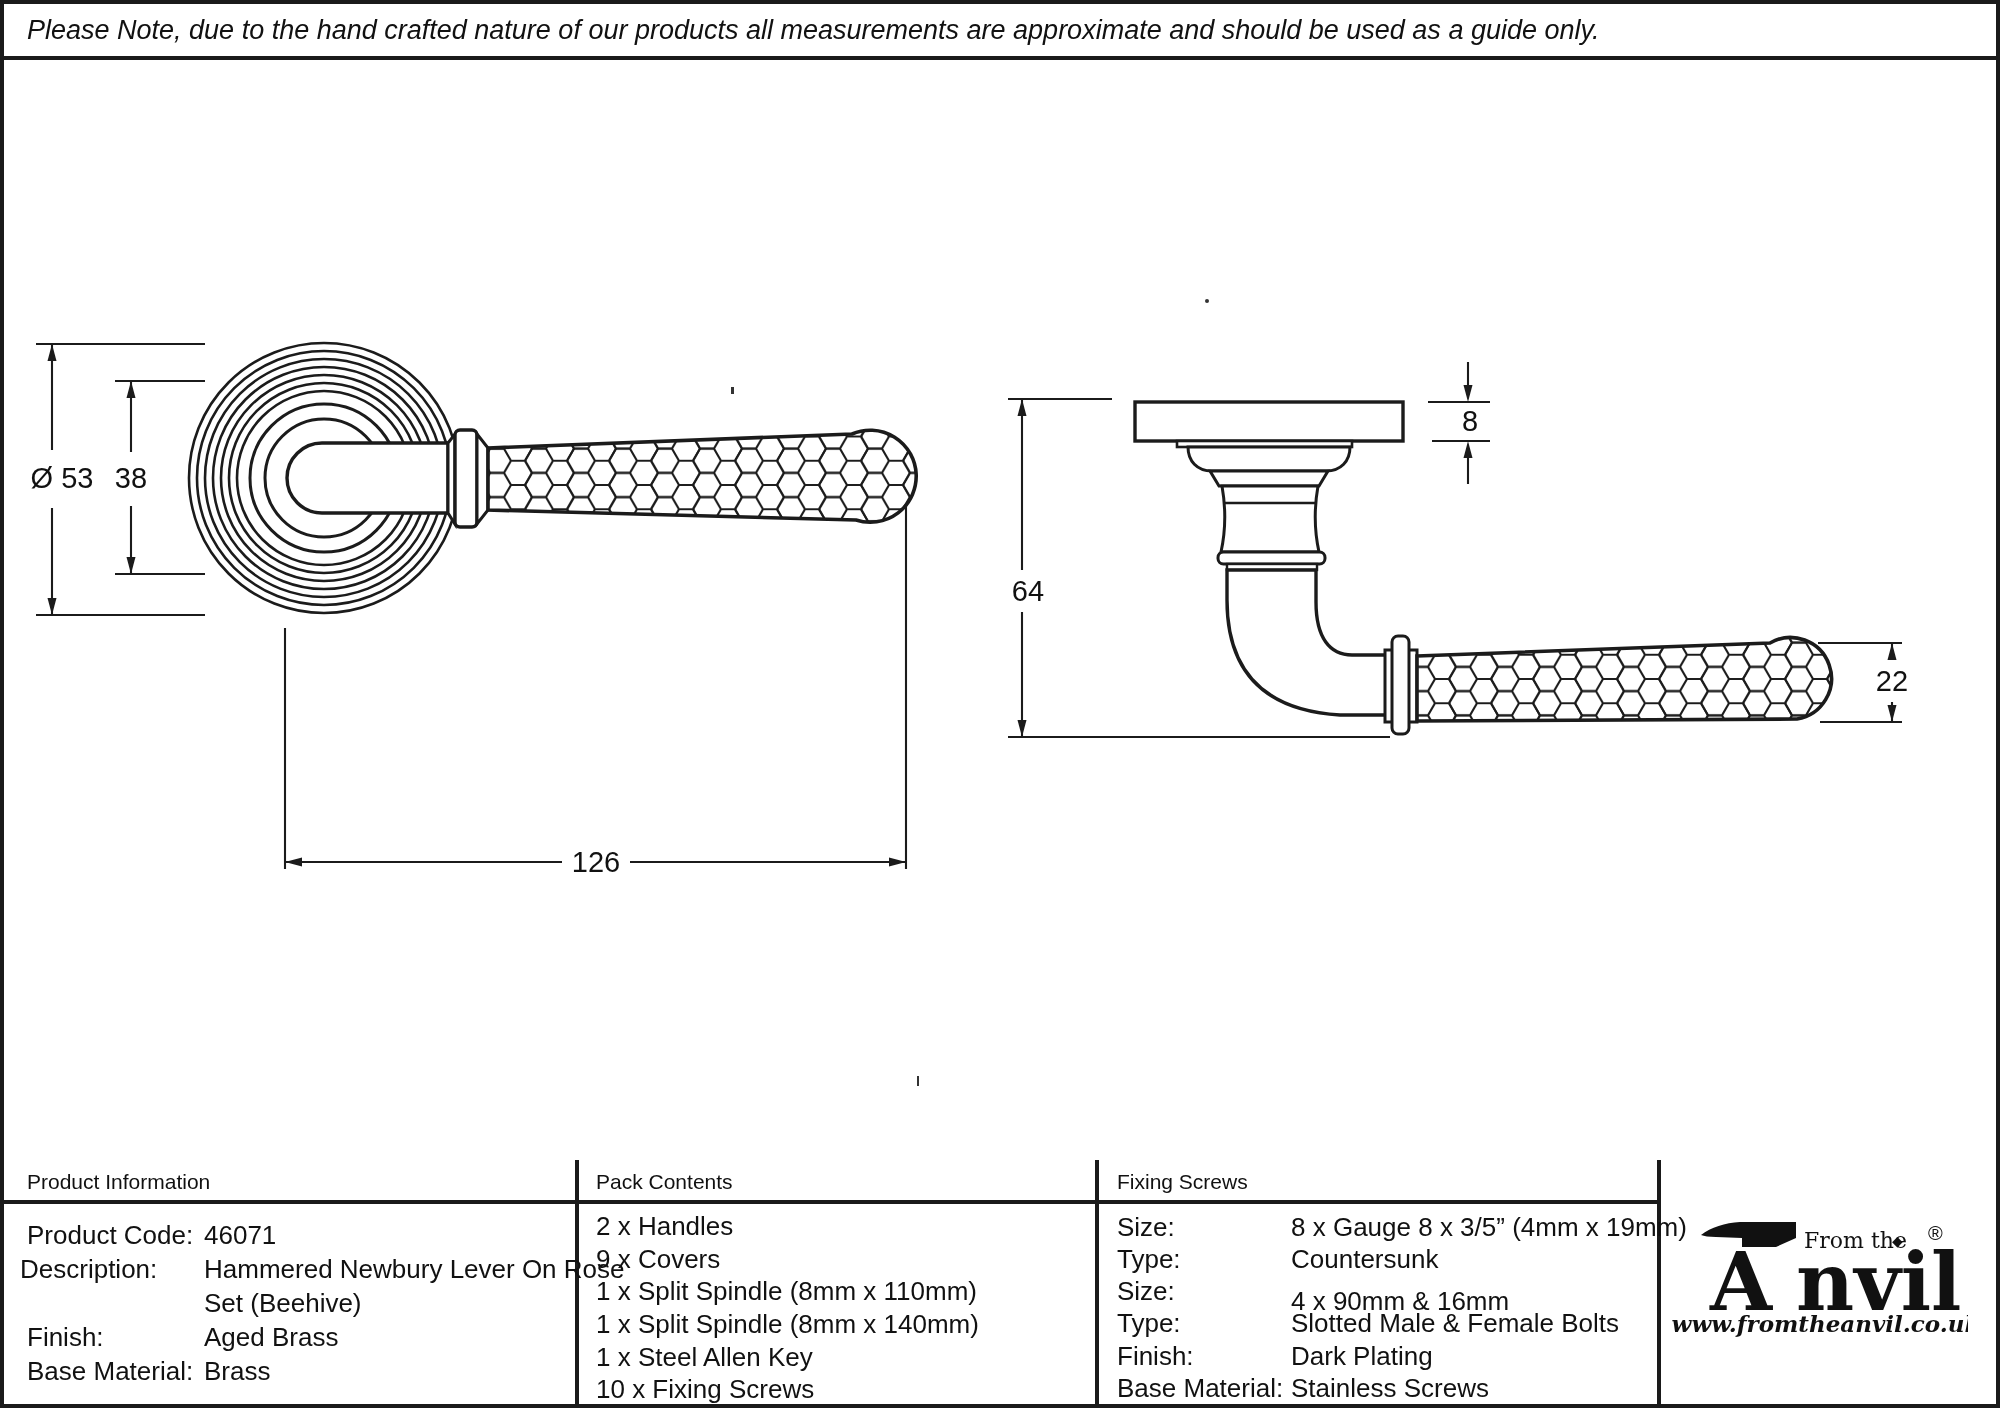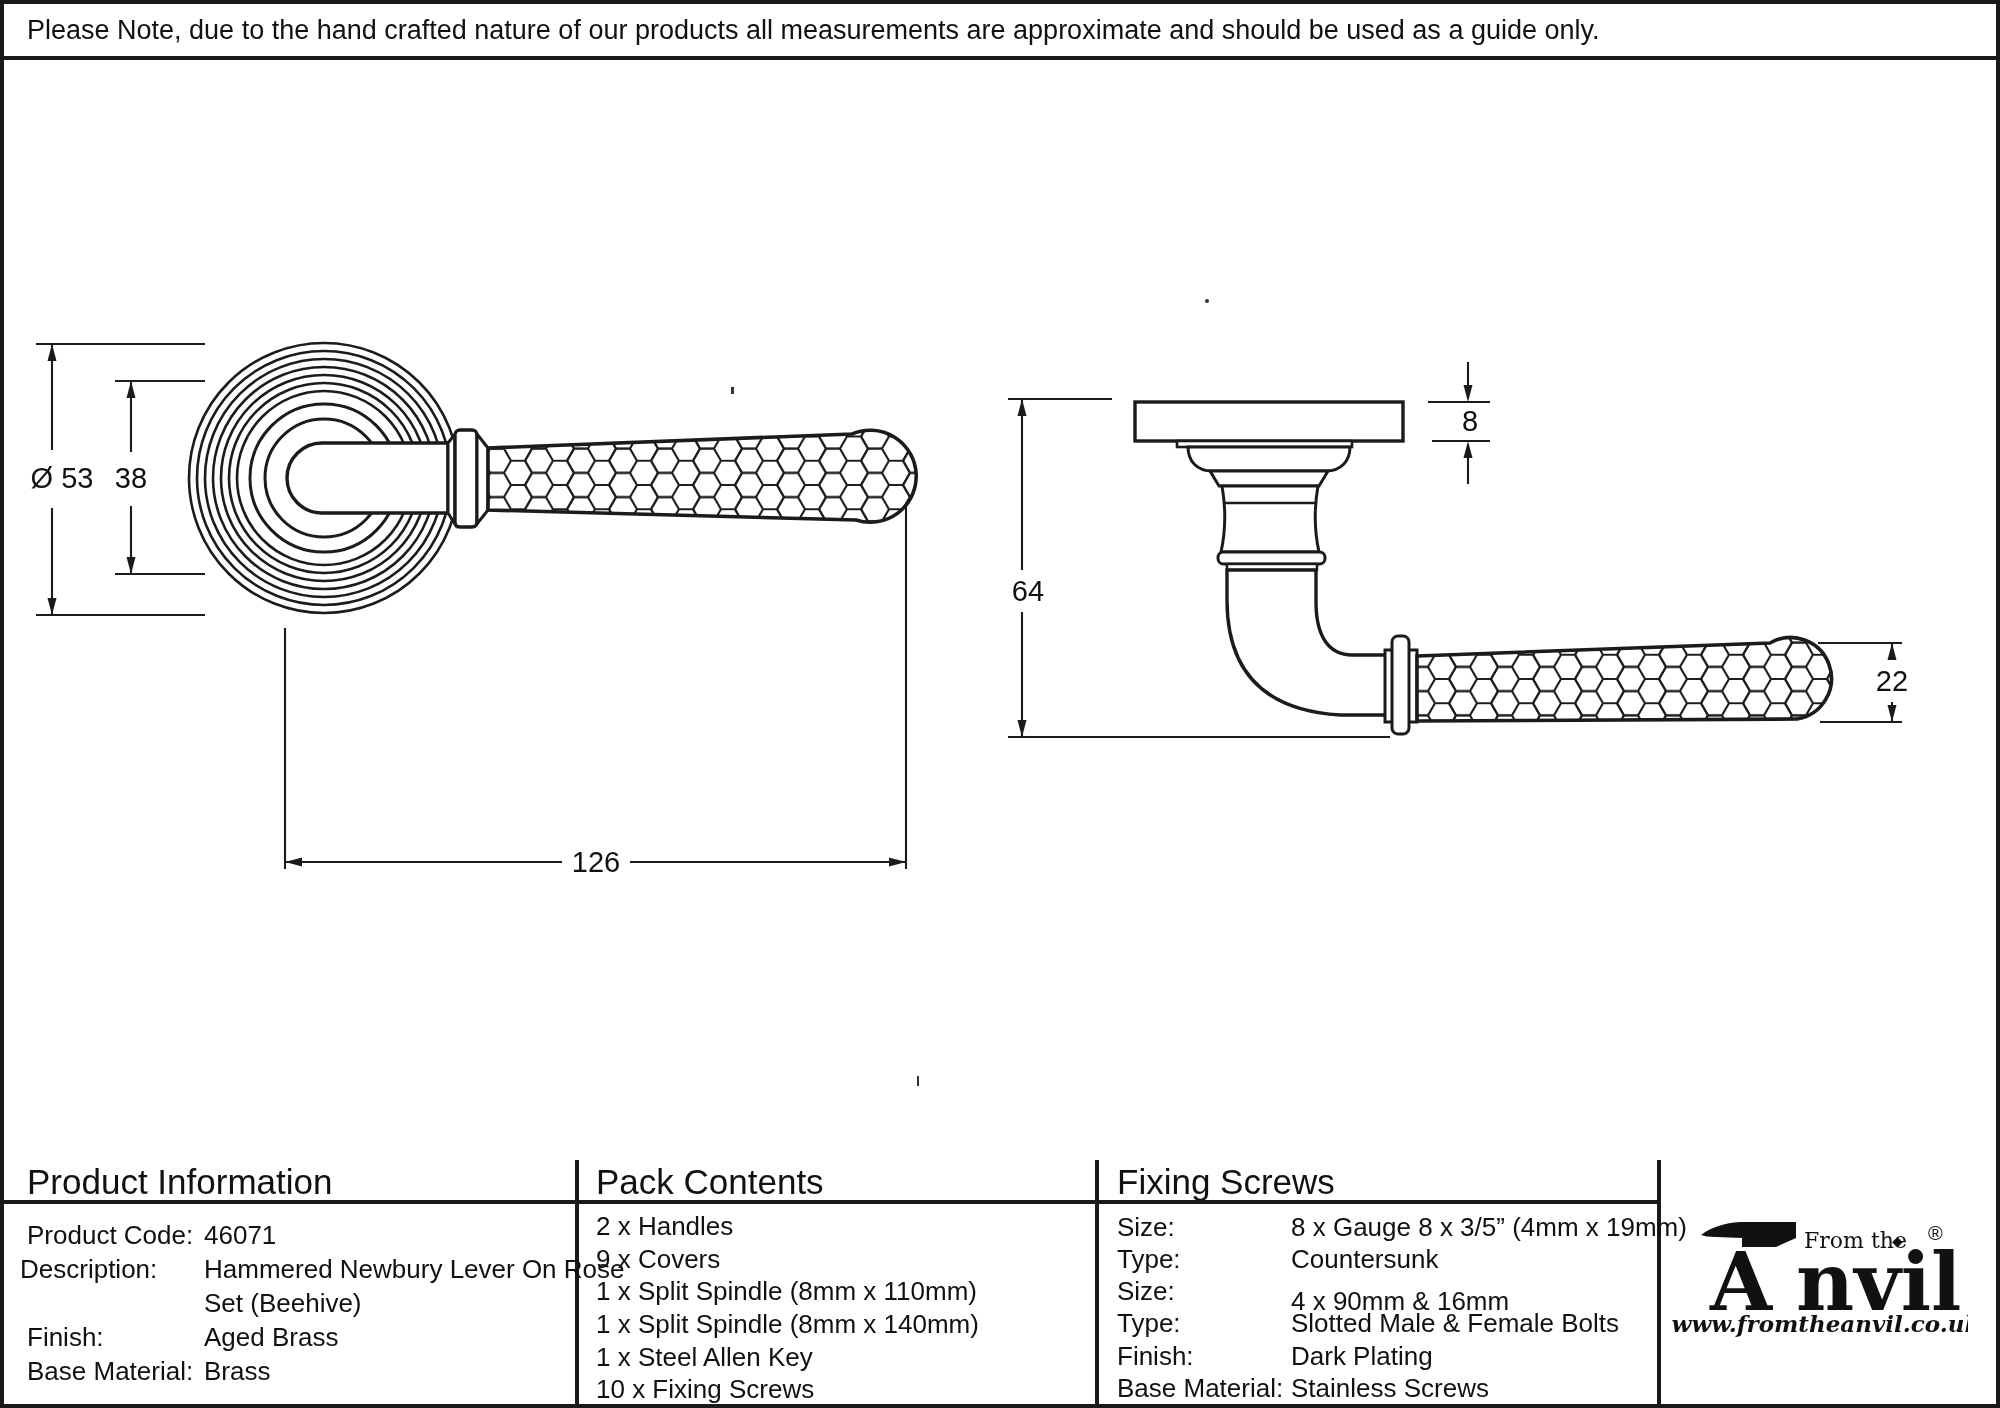--- a/index.html
+++ b/index.html
@@ -7,22 +7,22 @@
     position:relative;width:2000px;height:1408px;background:#fff;
     font-family:"Liberation Sans",sans-serif;color:#111;overflow:hidden;
   }
   #border-frame{position:absolute;inset:0;border:4px solid #1a1a1a;pointer-events:none;}
   .abs{position:absolute;}
   
   .note-band{
     position:absolute;left:0;top:1100;width:2000px;height:60px;
     border-top:4px solid #1a1a1a;border-bottom:4px solid #1a1a1a;box-sizing:border-box;
   }
-  .note-text{position:absolute;left:27px;top:0;height:68px;line-height:52px;font-size:27px;white-space:nowrap;}
-  .hdr{position:absolute;top:1160px;height:40px;line-height:44px;font-size:35px;white-space:nowrap;}
+  .note-text{position:absolute;left:27px;top:0;height:68px;line-height:52px;font-size:27px;white-space:nowrap;font-style:italic;}
+  .hdr{position:absolute;top:1160px;height:40px;line-height:44px;font-size:21px;white-space:nowrap;}
   .hdr-divider{position:absolute;left:0;top:1200px;width:1657px;height:4px;background:#1a1a1a;}
   .vline{position:absolute;top:1160px;height:244px;width:4px;background:#1a1a1a;}
   .cell-line{position:absolute;height:32px;line-height:32px;font-size:26px;white-space:nowrap;}
   
   .logo-svg{position:absolute;left:1668px;top:1208px;}
 </style>
 </head>
 <body>
 
 <div id="page">

